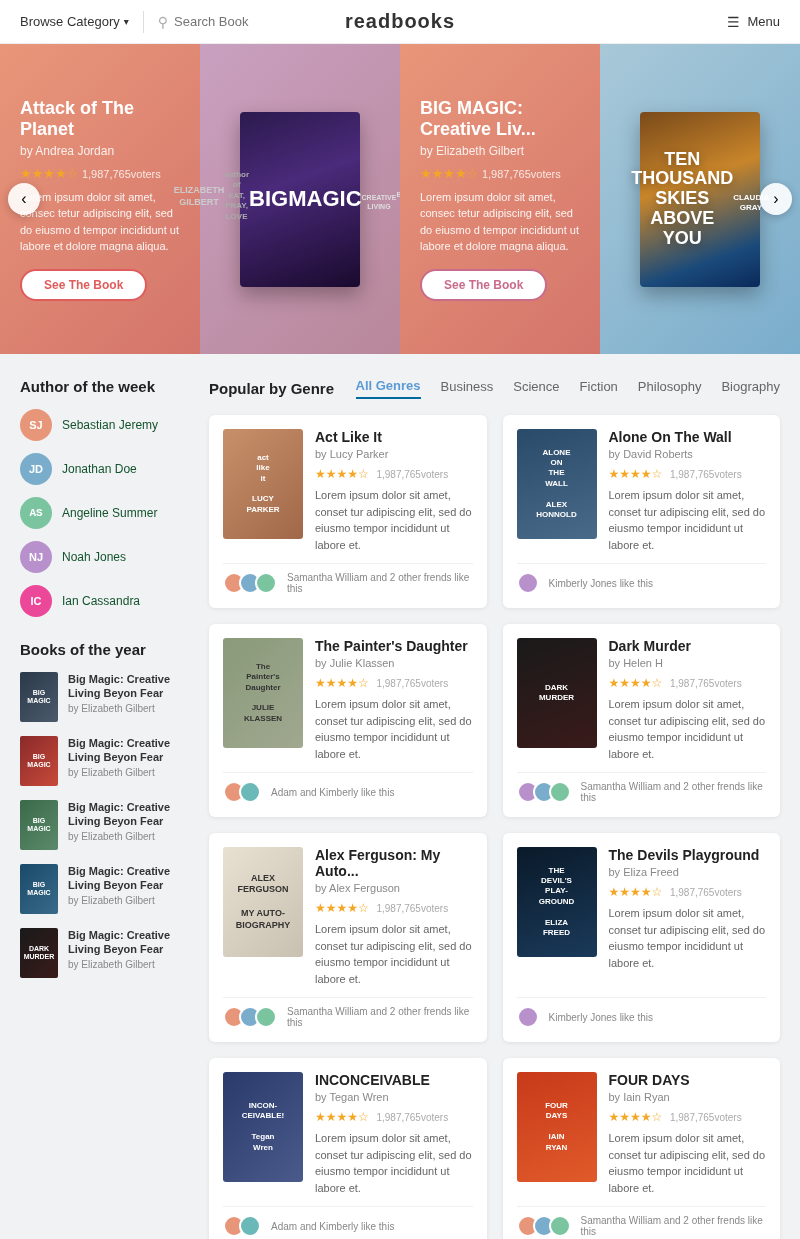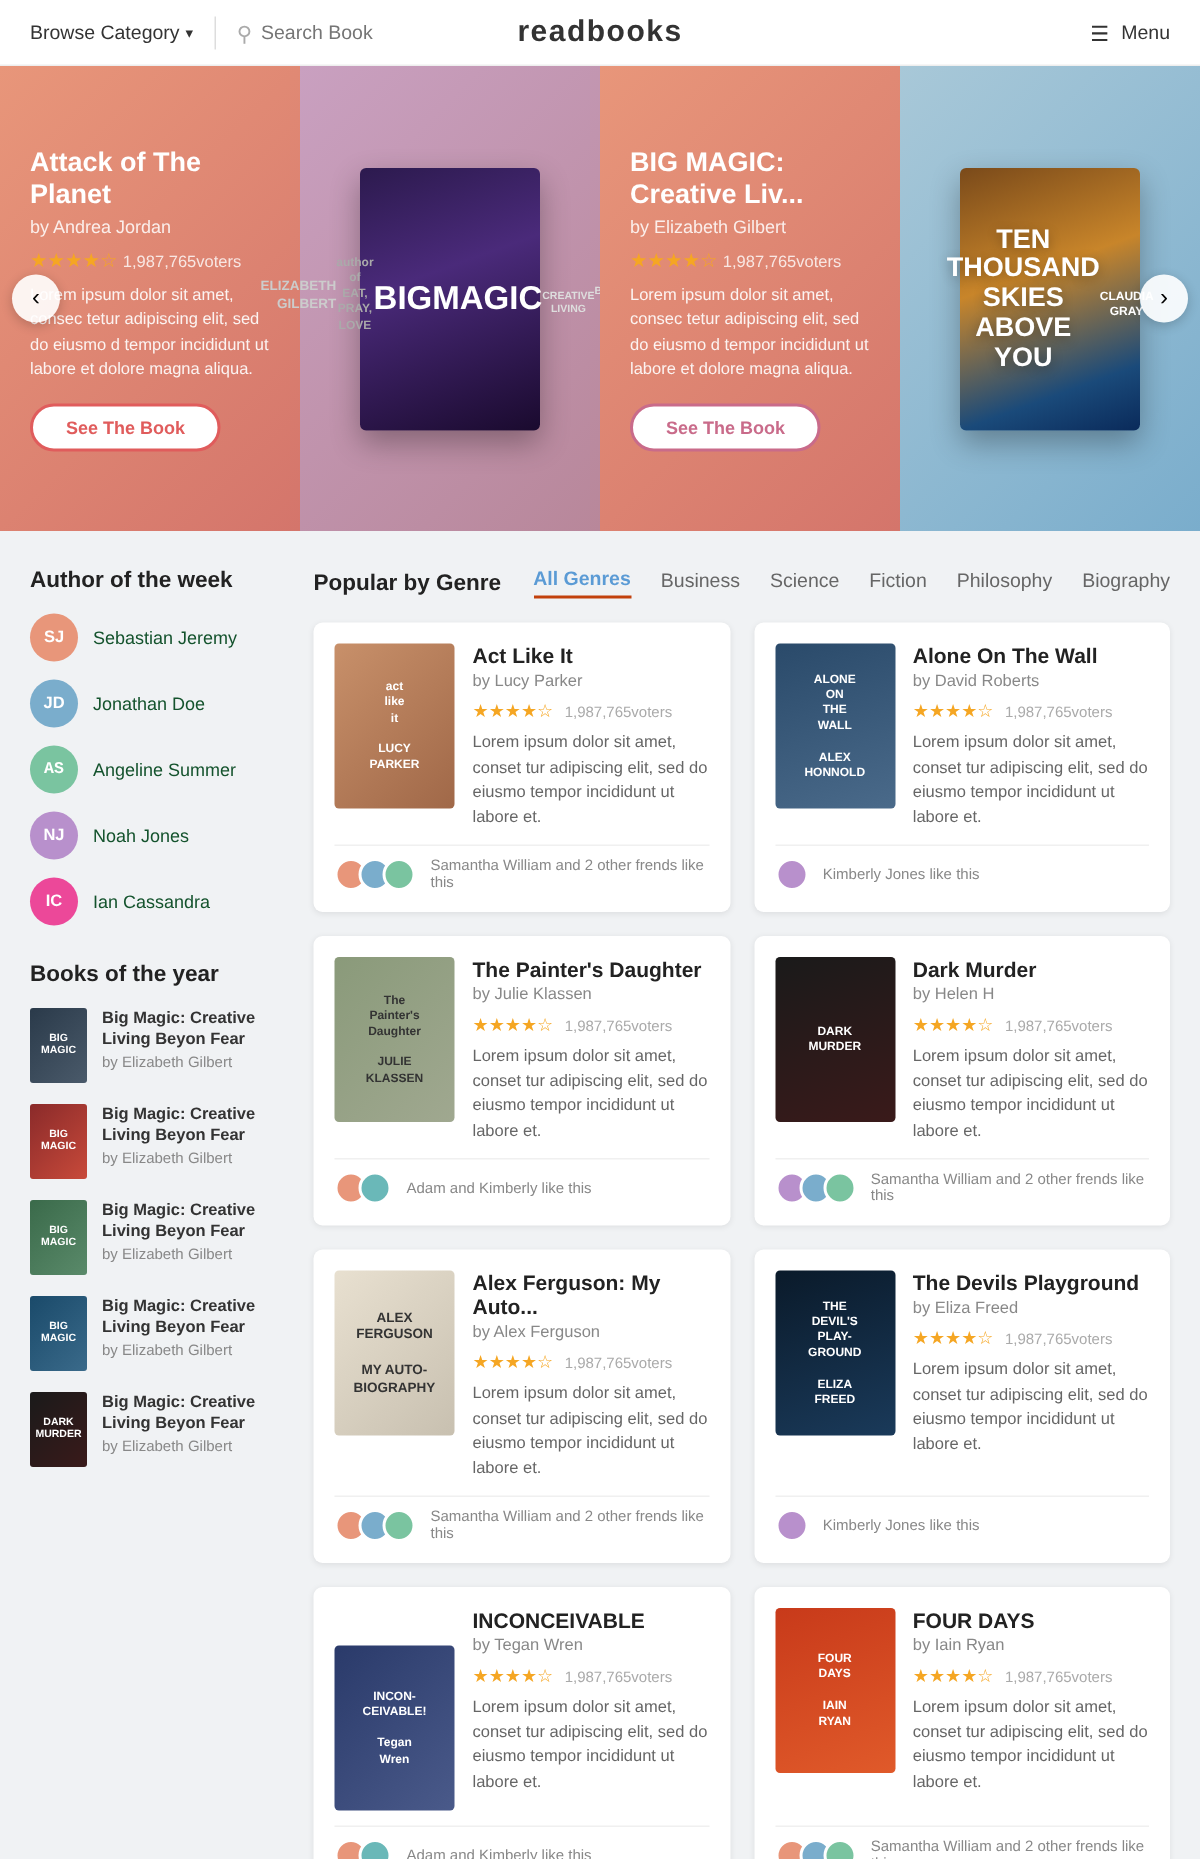--- a/index.html
+++ b/index.html
@@ -87,21 +87,21 @@
     .book-thumb-info { flex: 1; }
     .book-thumb-title { font-size: 11px; font-weight: 600; color: #333; line-height: 1.3; }
     .book-thumb-author { font-size: 10px; color: #888; margin-top: 2px; }
 
     
     .content { flex: 1; min-width: 0; }
     .genre-header { display: flex; align-items: center; justify-content: space-between; margin-bottom: 16px; flex-wrap: wrap; gap: 8px; }
     .genre-title { font-size: 15px; font-weight: 700; color: #222; }
     .genre-tabs { display: flex; gap: 20px; align-items: center; }
     .genre-tab { font-size: 13px; color: #666; cursor: pointer; padding-bottom: 4px; }
-    .genre-tab.active { color: #5b9bd5; border-bottom: 2px solid #c2410c; font-weight: 600; }
+    .genre-tab.active { color: #5b9bd5; border-bottom: 2px solid #0369a1; font-weight: 600; }
     .books-grid { display: grid; grid-template-columns: 1fr 1fr; gap: 16px; }
     .book-card {
       background: #fff; border-radius: 6px; padding: 14px;
       display: flex; flex-direction: column; box-shadow: 0 1px 4px rgba(0,0,0,0.08);
     }
     .book-card-inner { display: flex; gap: 12px; flex: 1; }
     .book-card-cover {
       width: 80px; height: 110px; border-radius: 3px; flex-shrink: 0;
       display: flex; align-items: center; justify-content: center;
       font-size: 8px; font-weight: bold; text-align: center; color: #fff;
@@ -130,21 +130,21 @@
     .av-teal { background: #6ab8b8; }
     .av-gold { background: #ec4899; }
 
     
     .bc-act { background: linear-gradient(135deg, #c8906a, #a06848); }
     .bc-alone { background: linear-gradient(160deg, #2a4a6a, #4a6a8a); }
     .bc-painter { background: linear-gradient(135deg, #8a9a7a, #a0a890); }
     .bc-dark { background: linear-gradient(160deg, #1a1a1a, #3a1a1a); }
     .bc-ferguson { background: linear-gradient(135deg, #e8e0d0, #c8c0b0); }
     .bc-devils { background: linear-gradient(160deg, #0a1a2a, #1a3a5a); }
-    .bc-inconceivable { background: linear-gradient(135deg, #2a3a6a, #4a5a8a); margin-top: 25px; }
+    .bc-inconceivable { background: linear-gradient(135deg, #2a3a6a, #4a5a8a); }
     .bc-fourdays { background: linear-gradient(160deg, #c83a1a, #e05a2a); }
 
     
     .sbc-1 { background: linear-gradient(135deg, #2a3a4a, #4a5a6a); }
     .sbc-2 { background: linear-gradient(135deg, #8a2a2a, #c84a3a); }
     .sbc-3 { background: linear-gradient(135deg, #3a6a4a, #5a8a6a); }
     .sbc-4 { background: linear-gradient(135deg, #1a4a6a, #3a6a8a); }
     .sbc-5 { background: linear-gradient(135deg, #1a1a1a, #3a1a1a); }
 
     .chevron { font-size: 10px; }
@@ -184,21 +184,21 @@
       <div class="hero-stars">★★★★☆
         <span class="hero-voters">1,987,765voters</span>
       </div>
       <div class="hero-desc">Lorem ipsum dolor sit amet, consec tetur adipiscing elit, sed do eiusmo d tempor incididunt ut labore et dolore magna aliqua.</div>
       <button class="hero-btn">See The Book</button>
     </div>
   </div>
 
   <div class="hero-slide hero-narrow hero-slide-2">
     <div class="hero-book-img book-cover-big-magic">
-      <div style="font-size:9px;color:#ccc;margin-bottom:4px;text-align:right;">ELIZABETH GILBERT</div>
+      <div style="font-size:9px;color:#ccc;margin-bottom:4px;">ELIZABETH GILBERT</div>
       <div style="font-size:8px;color:#aaa;margin-bottom:6px;">author of EAT, PRAY, LOVE</div>
       <div style="font-size:22px;font-weight:900;color:#fff;line-height:1;">BIG</div>
       <div style="font-size:22px;font-weight:900;color:#fff;line-height:1;">MAGIC</div>
       <div style="font-size:7px;color:#ddd;margin-top:6px;">CREATIVE LIVING</div>
       <div style="font-size:7px;color:#ddd;">BEYOND FEAR</div>
     </div>
   </div>
 
   <div class="hero-slide hero-narrow hero-slide-3">
     <div class="hero-content">

